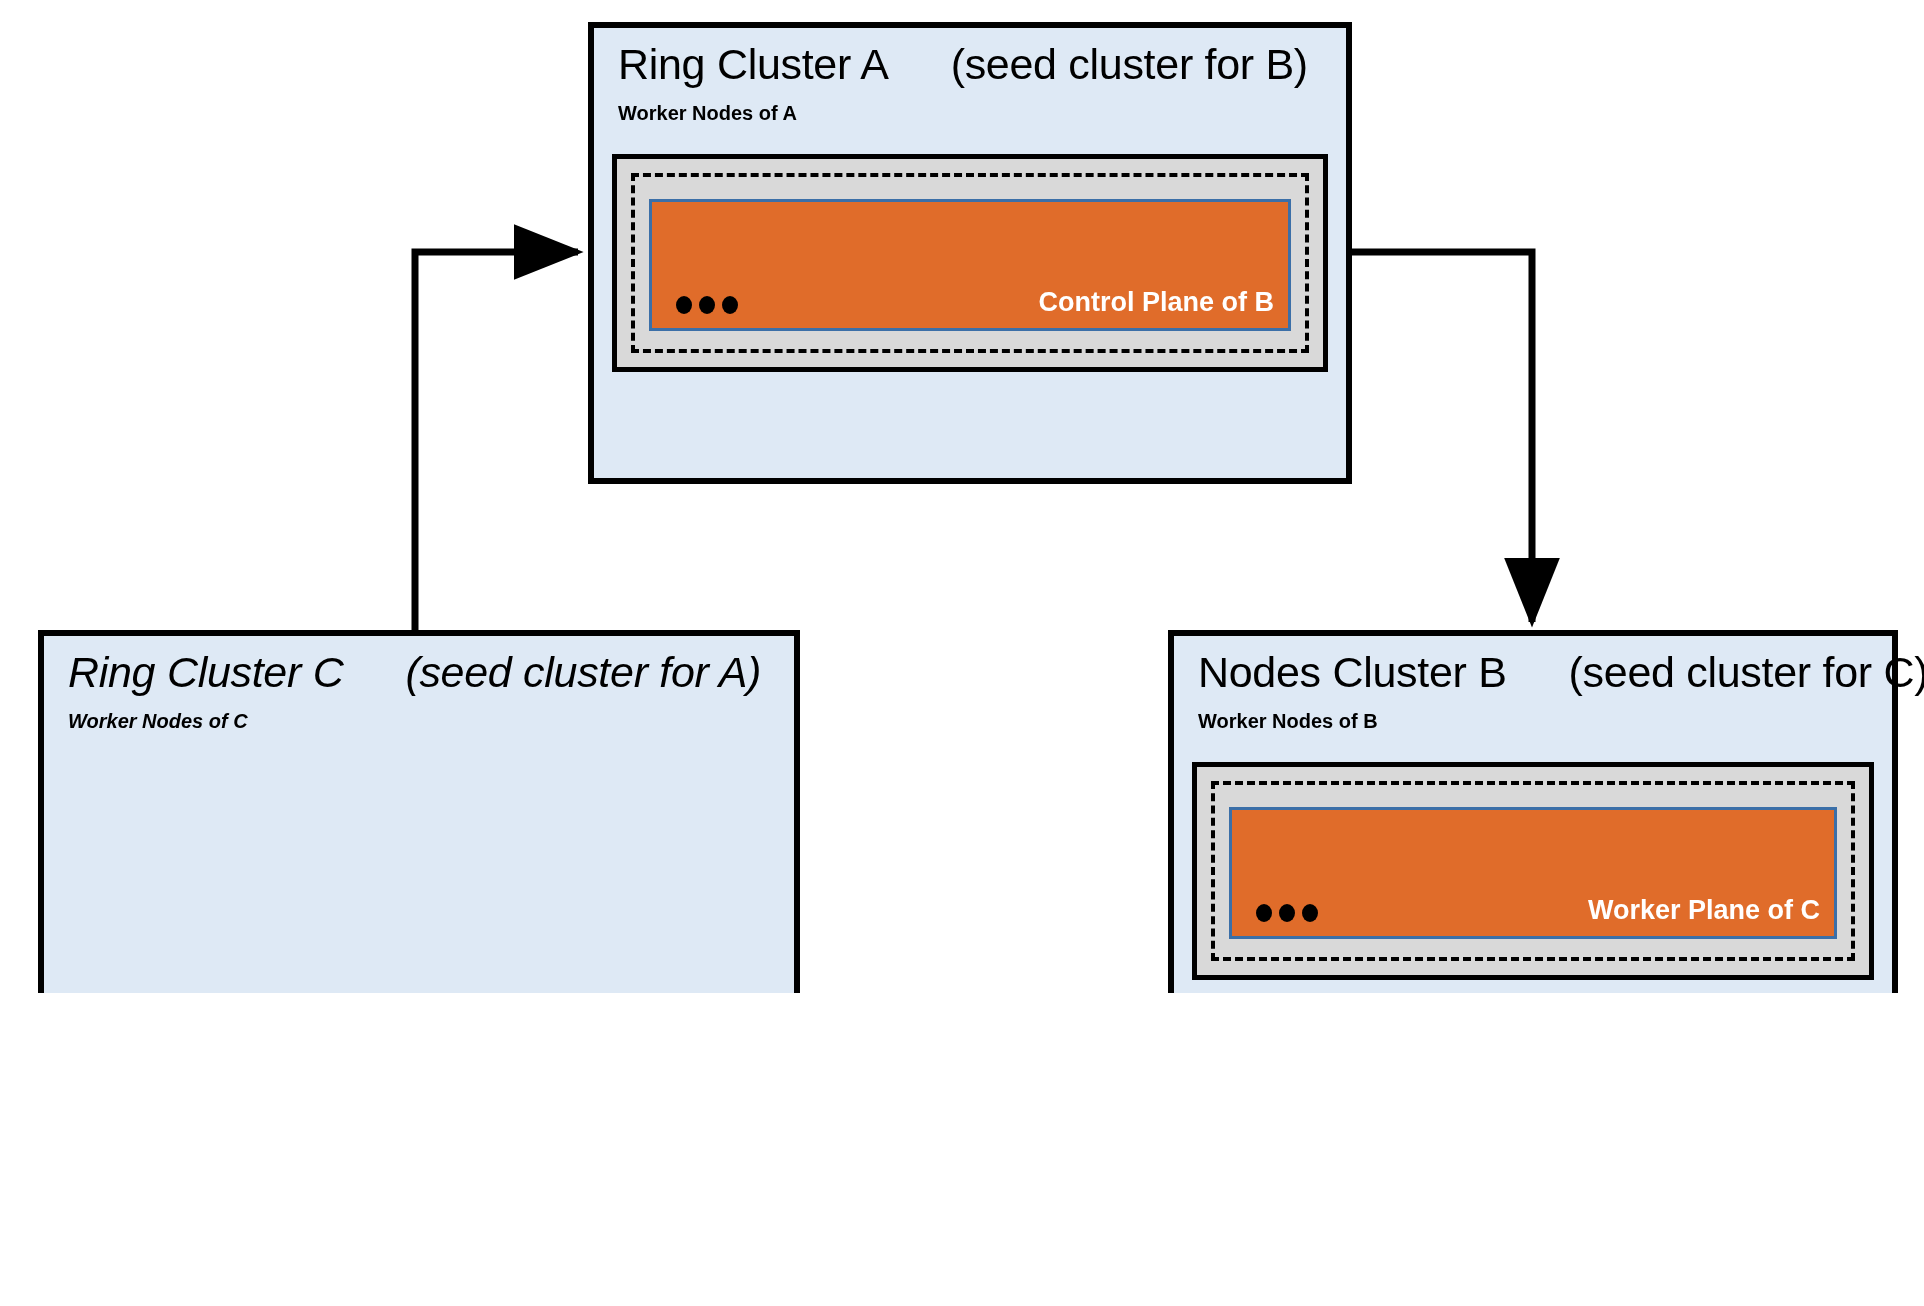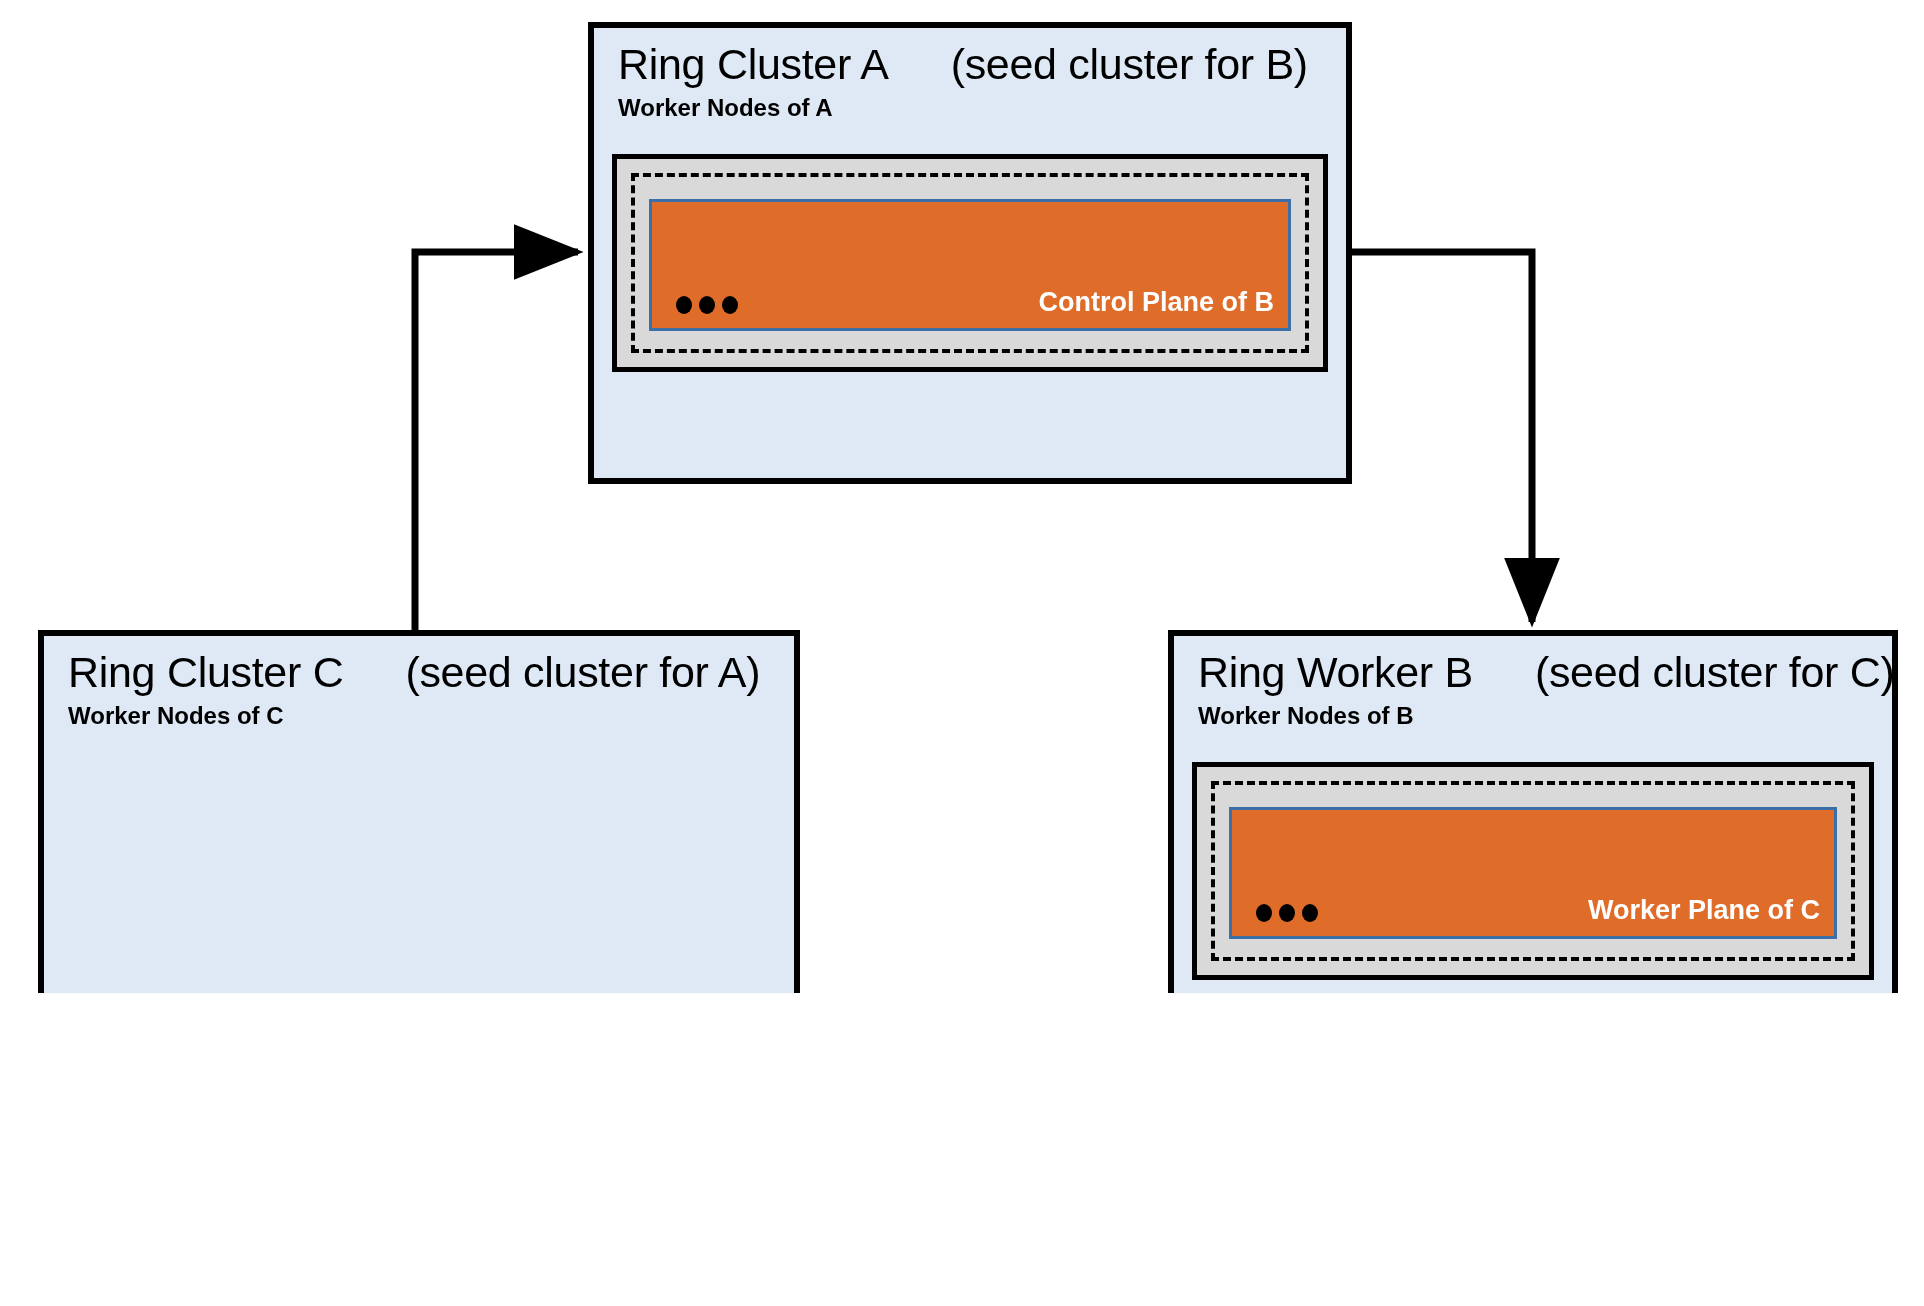--- a/index.html
+++ b/index.html
@@ -36,22 +36,22 @@
     white-space: nowrap;
     letter-spacing: -0.3px;
   }
   .cluster-title .seed {
     display: inline-block;
     margin-left: 62px;
   }
   .worker-label {
     position: absolute;
     left: 24px;
-    top: 66px;
-    font-size: 24px;
+    top: 74px;
+    font-size: 20px;
     font-weight: bold;
     color: #000000;
     white-space: nowrap;
   }
 
   
   .worker-box {
     position: absolute;
     left: 18px;
     right: 18px;
@@ -142,31 +142,31 @@
         <div class="cp-dots">
           <i></i>
             <i></i>
             <i></i>
         </div>
         <div class="cp-label">Control Plane of B</div>
       </div>
     </div>
   </div>
 
-  <div class="cluster" style="left:38px; top:630px; width:762px; height:447px;">
+  <div class="cluster" style="left:38px; top:630px; width:762px; height:447px;font-style:italic;">
     <div class="cluster-title">
       <span>Ring Cluster C</span><span class="seed">(seed cluster for A)</span>
     </div>
     <div class="worker-label">Worker Nodes of C</div>
 
   </div>
 
   <div class="cluster" style="left:1168px; top:630px; width:730px; height:447px;">
     <div class="cluster-title">
-      <span>Ring Worker B</span><span class="seed">(seed cluster for C)</span>
+      <span>Nodes Cluster B</span><span class="seed">(seed cluster for C)</span>
     </div>
     <div class="worker-label">Worker Nodes of B</div>
 
     <div class="worker-box" style="top:126px; height:218px;">
       <div class="dashed-frame"></div>
       <div class="control-plane" style="left:32px; right:32px; top:40px; bottom:36px;">
         <div class="cp-dots">
           <i></i>
             <i></i>
             <i></i>

